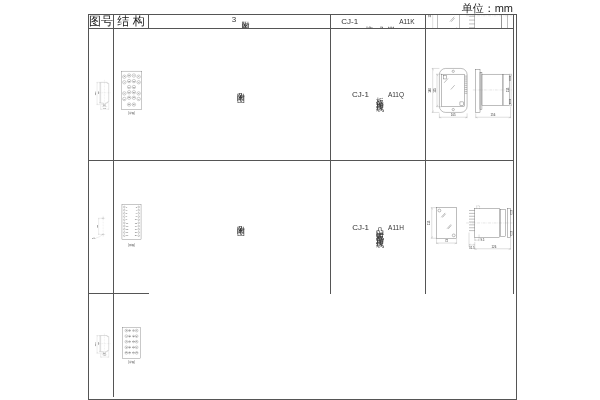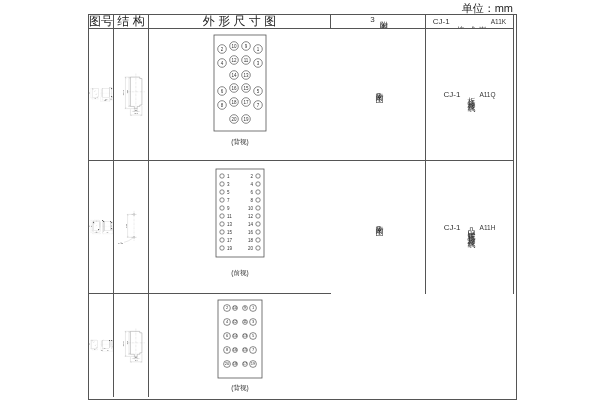--- a/index.html
+++ b/index.html
@@ -33,21 +33,20 @@
 </head>
 <body>
 
 <div class="page">
   <div class="unit">单位：mm</div>
 
   <div class="tbl">
 
     <div class="cell hd">图号</div>
     <div class="cell hd">结 构</div>
-    <div class="cell hd">外 形 尺 寸 图</div>
 
     <div class="cell figcell">
       <div class="vtext">附图3</div>
     </div>
     <div class="cell structcell">
       <span>CJ-1</span>
       <span class="vtext">嵌入式后接线</span>
       <span class="code">A11K</span>
     </div>
 

